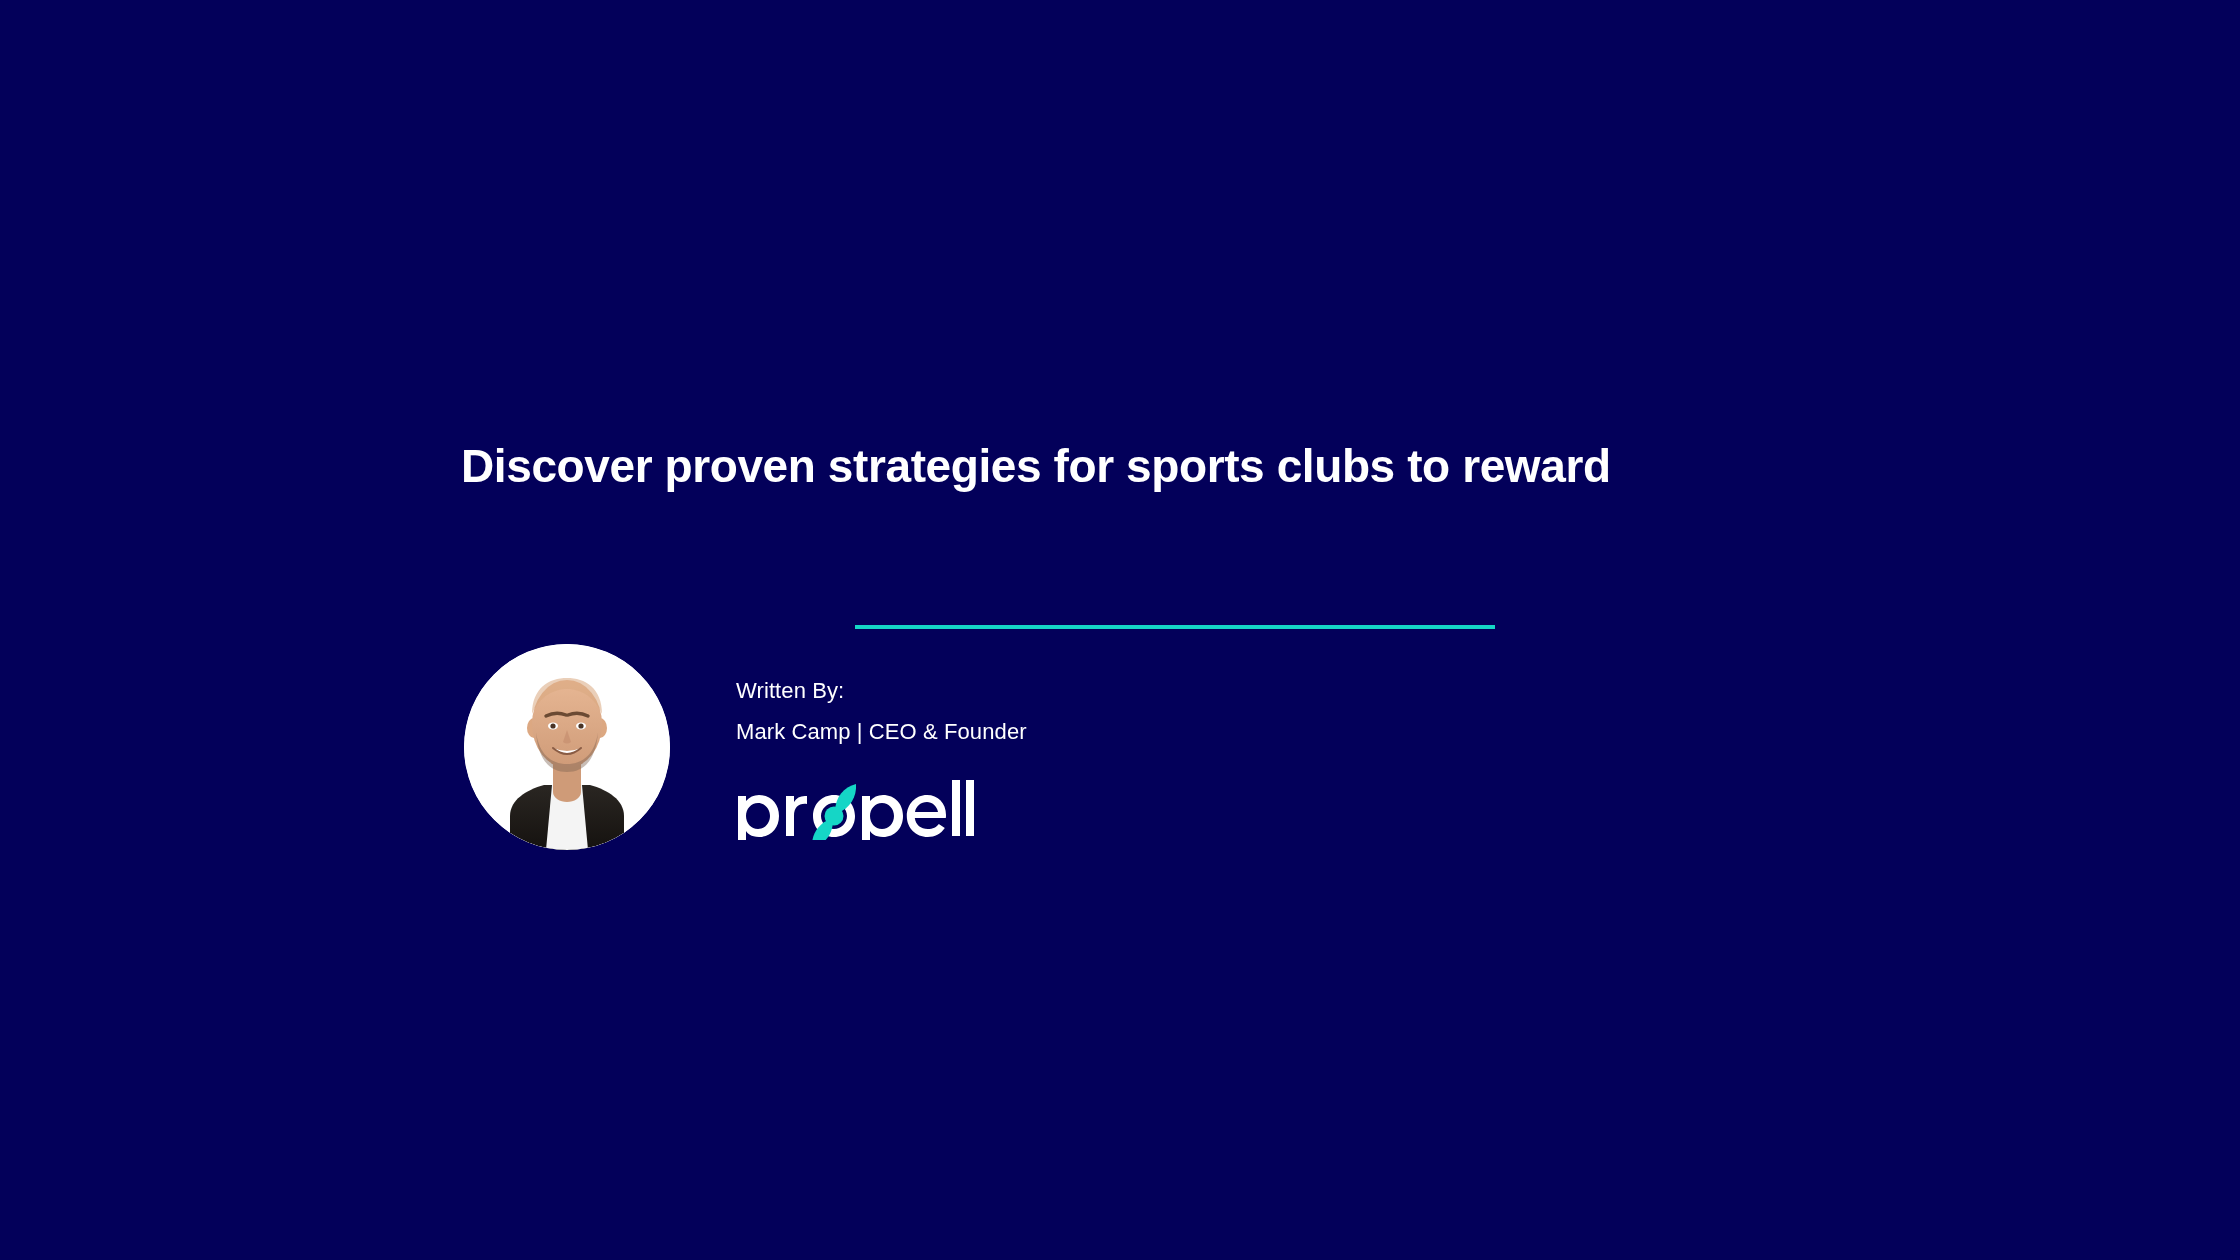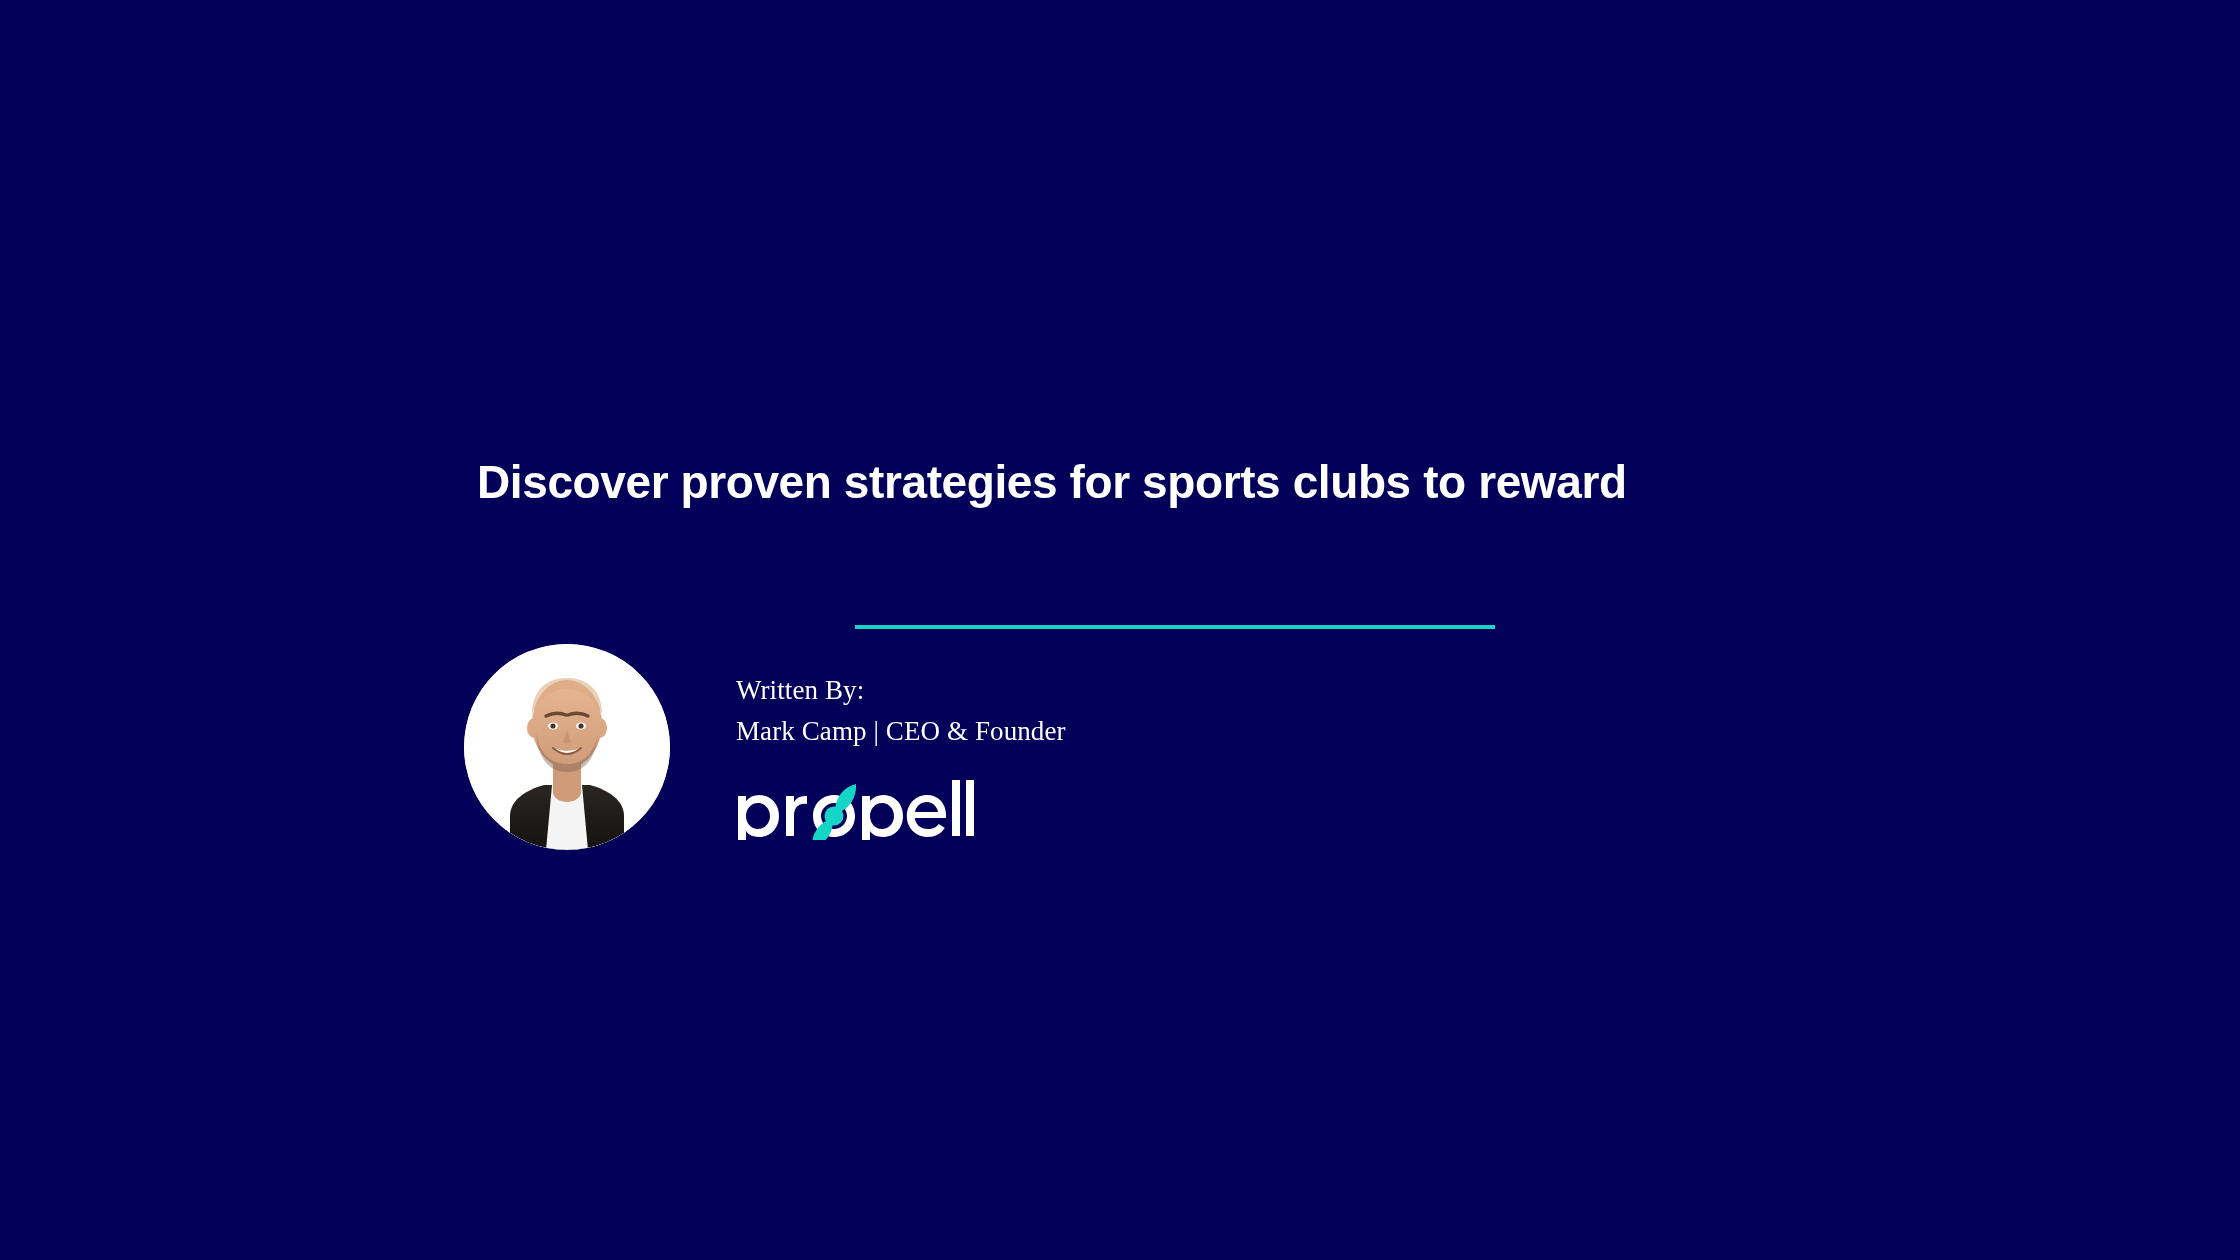--- a/index.html
+++ b/index.html
@@ -20,21 +20,21 @@
     height: 1260px;
     background: #03005a;
   }
 
   
   .headline {
     position: absolute;
     left: 461px;
     top: 432px;
     width: 1360px;
-    margin: 16px;
+    margin: 0;
     font-family: "Liberation Sans", sans-serif;
     font-weight: 700;
     font-size: 46px;
     line-height: 68px;
     letter-spacing: -0.4px;
     color: #ffffff;
   }
   .headline .hl-line {
     display: block;
     white-space: nowrap;
@@ -71,23 +71,23 @@
   
   .byline {
     position: absolute;
     left: 736px;
     top: 670px;
     color: #ffffff;
   }
   .byline-label,
   .byline-name {
     display: block;
-    font-family: Liberation Serif, serif;
+    font-family: Liberation Sans, sans-serif;
     font-weight: 400;
-    font-size: 27px;
+    font-size: 22px;
     line-height: 41px;
     letter-spacing: 0.1px;
     color: #ffffff;
     white-space: nowrap;
   }
 
   
   .logo {
     position: absolute;
     left: 734px;

